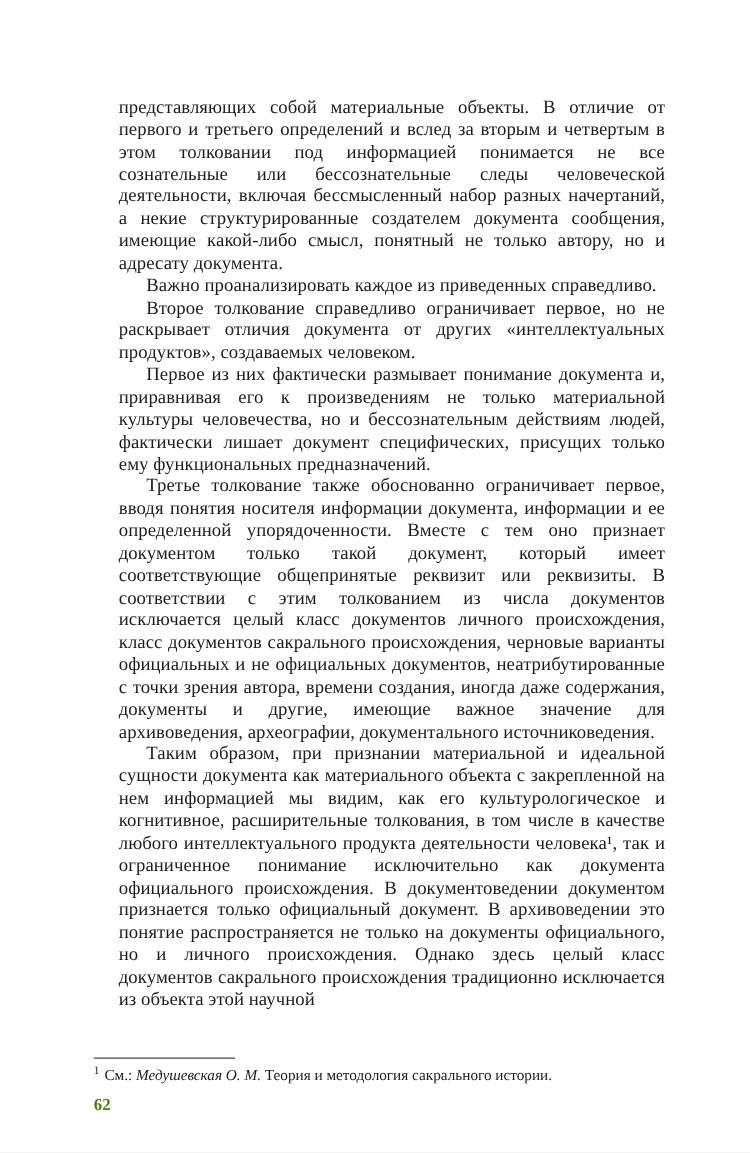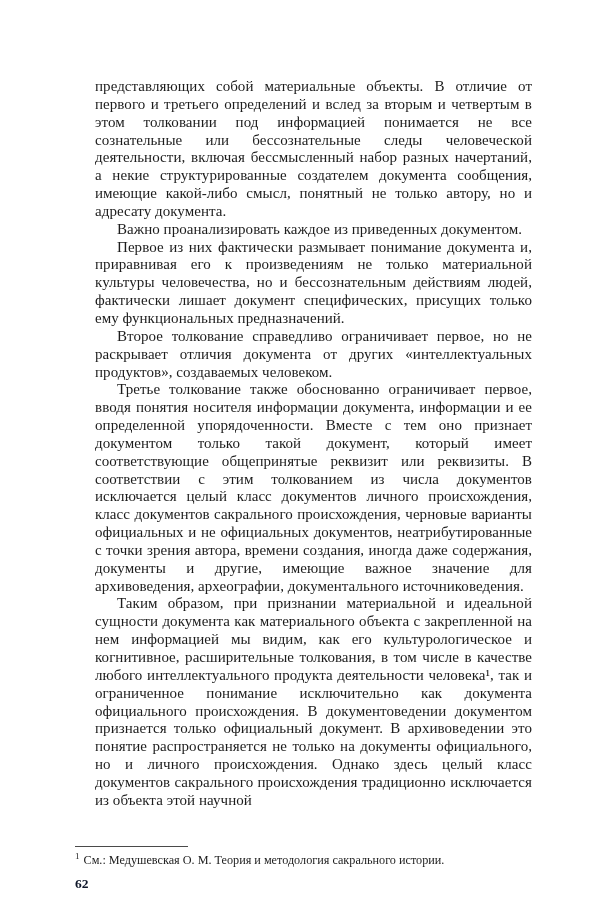--- a/index.html
+++ b/index.html
@@ -44,40 +44,40 @@
     height: 0;
     border-top: 1px solid #4a4a4a;
     margin-bottom: 6px;
   }
   .footnote-line sup {
     font-size: 9px;
     line-height: 0;
     vertical-align: super;
     margin-right: 4px;
   }
-  .footnote-author { }
+  .footnote-author { font-style: italic; }
   .page-number {
     position: absolute;
     left: 75px;
     top: 876px;
     font-size: 13.5px;
     font-weight: bold;
-    color: #0f172a;
+    color: #4d7c0f;
   }
 </style>
 </head>
 <body>
 
 <div class="page">
 
   <div class="text-block">
     <p class="no-indent">представляющих собой материальные объекты. В отличие от первого и третьего определений и вслед за вторым и четвертым в этом толковании под информацией понимается не все сознательные или бессознательные следы человеческой деятельности, включая бессмысленный набор разных начертаний, а некие структурированные создателем документа сообщения, имеющие какой-либо смысл, понятный не только автору, но и адресату документа.</p>
-    <p>Важно проанализировать каждое из приведенных документом.</p>
+    <p>Важно проанализировать каждое из приведенных справедливо.</p>
+    <p>Второе толкование справедливо ограничивает первое, но не раскрывает отличия документа от других «интеллектуальных продуктов», создаваемых человеком.</p>
     <p>Первое из них фактически размывает понимание документа и, приравнивая его к произведениям не только материальной культуры человечества, но и бессознательным действиям людей, фактически лишает документ специфических, присущих только ему функциональных предназначений.</p>
-    <p>Второе толкование справедливо ограничивает первое, но не раскрывает отличия документа от других «интеллектуальных продуктов», создаваемых человеком.</p>
     <p>Третье толкование также обоснованно ограничивает первое, вводя понятия носителя информации документа, информации и ее определенной упорядоченности. Вместе с тем оно признает документом только такой документ, который имеет соответствующие общепринятые реквизит или реквизиты. В соответствии с этим толкованием из числа документов исключается целый класс документов личного происхождения, класс документов сакрального происхождения, черновые варианты официальных и не официальных документов, неатрибутированные с точки зрения автора, времени создания, иногда даже содержания, документы и другие, имеющие важное значение для архивоведения, археографии, документального источниковедения.</p>
     <p>Таким образом, при признании материальной и идеальной сущности документа как материального объекта с закрепленной на нем информацией мы видим, как его культурологическое и когнитивное, расширительные толкования, в том числе в качестве любого интеллектуального продукта деятельности человека¹, так и ограниченное понимание исключительно как документа официального происхождения. В документоведении документом признается только официальный документ. В архивоведении это понятие распространяется не только на документы официального, но и личного происхождения. Однако здесь целый класс документов сакрального происхождения традиционно исключается из объекта этой научной</p>
   </div>
 
   <div class="footnote-block">
     <div class="footnote-rule"></div>
     <div class="footnote-line">
       <sup>1</sup><span>См.: </span><span class="footnote-author">Медушевская О. М.</span><span> Теория и методология сакрального истории.</span>
     </div>
   </div>

